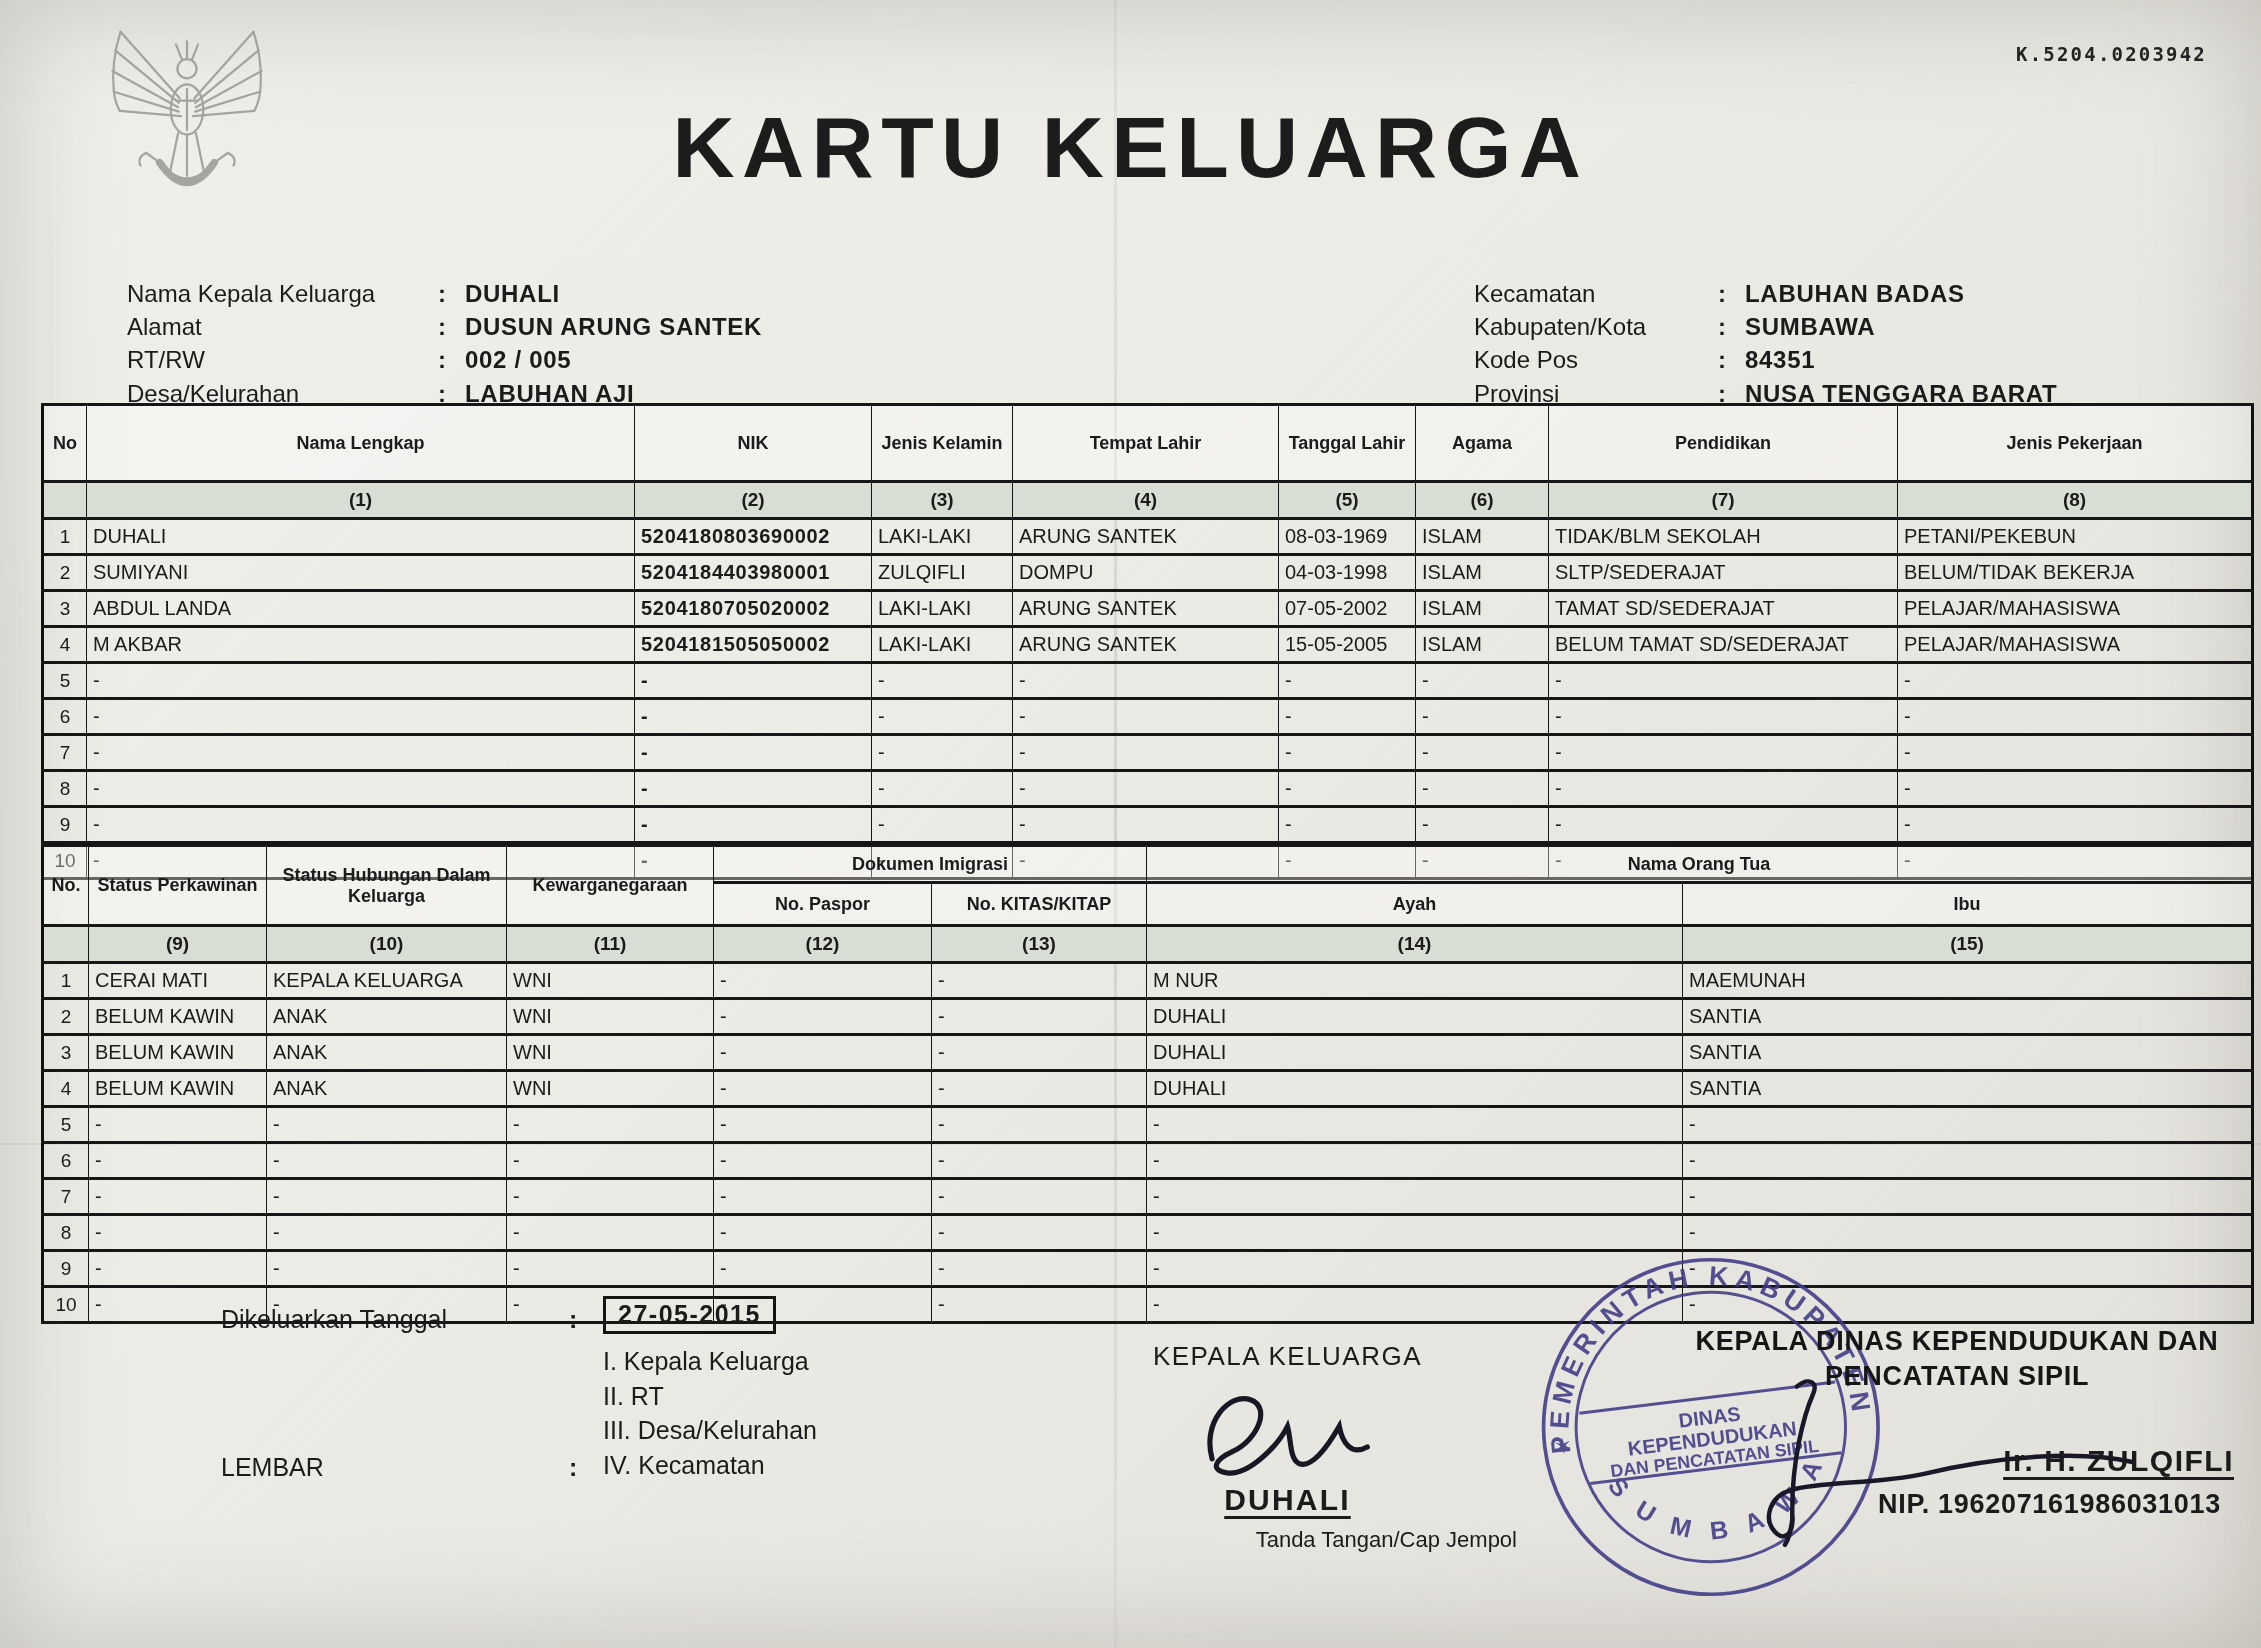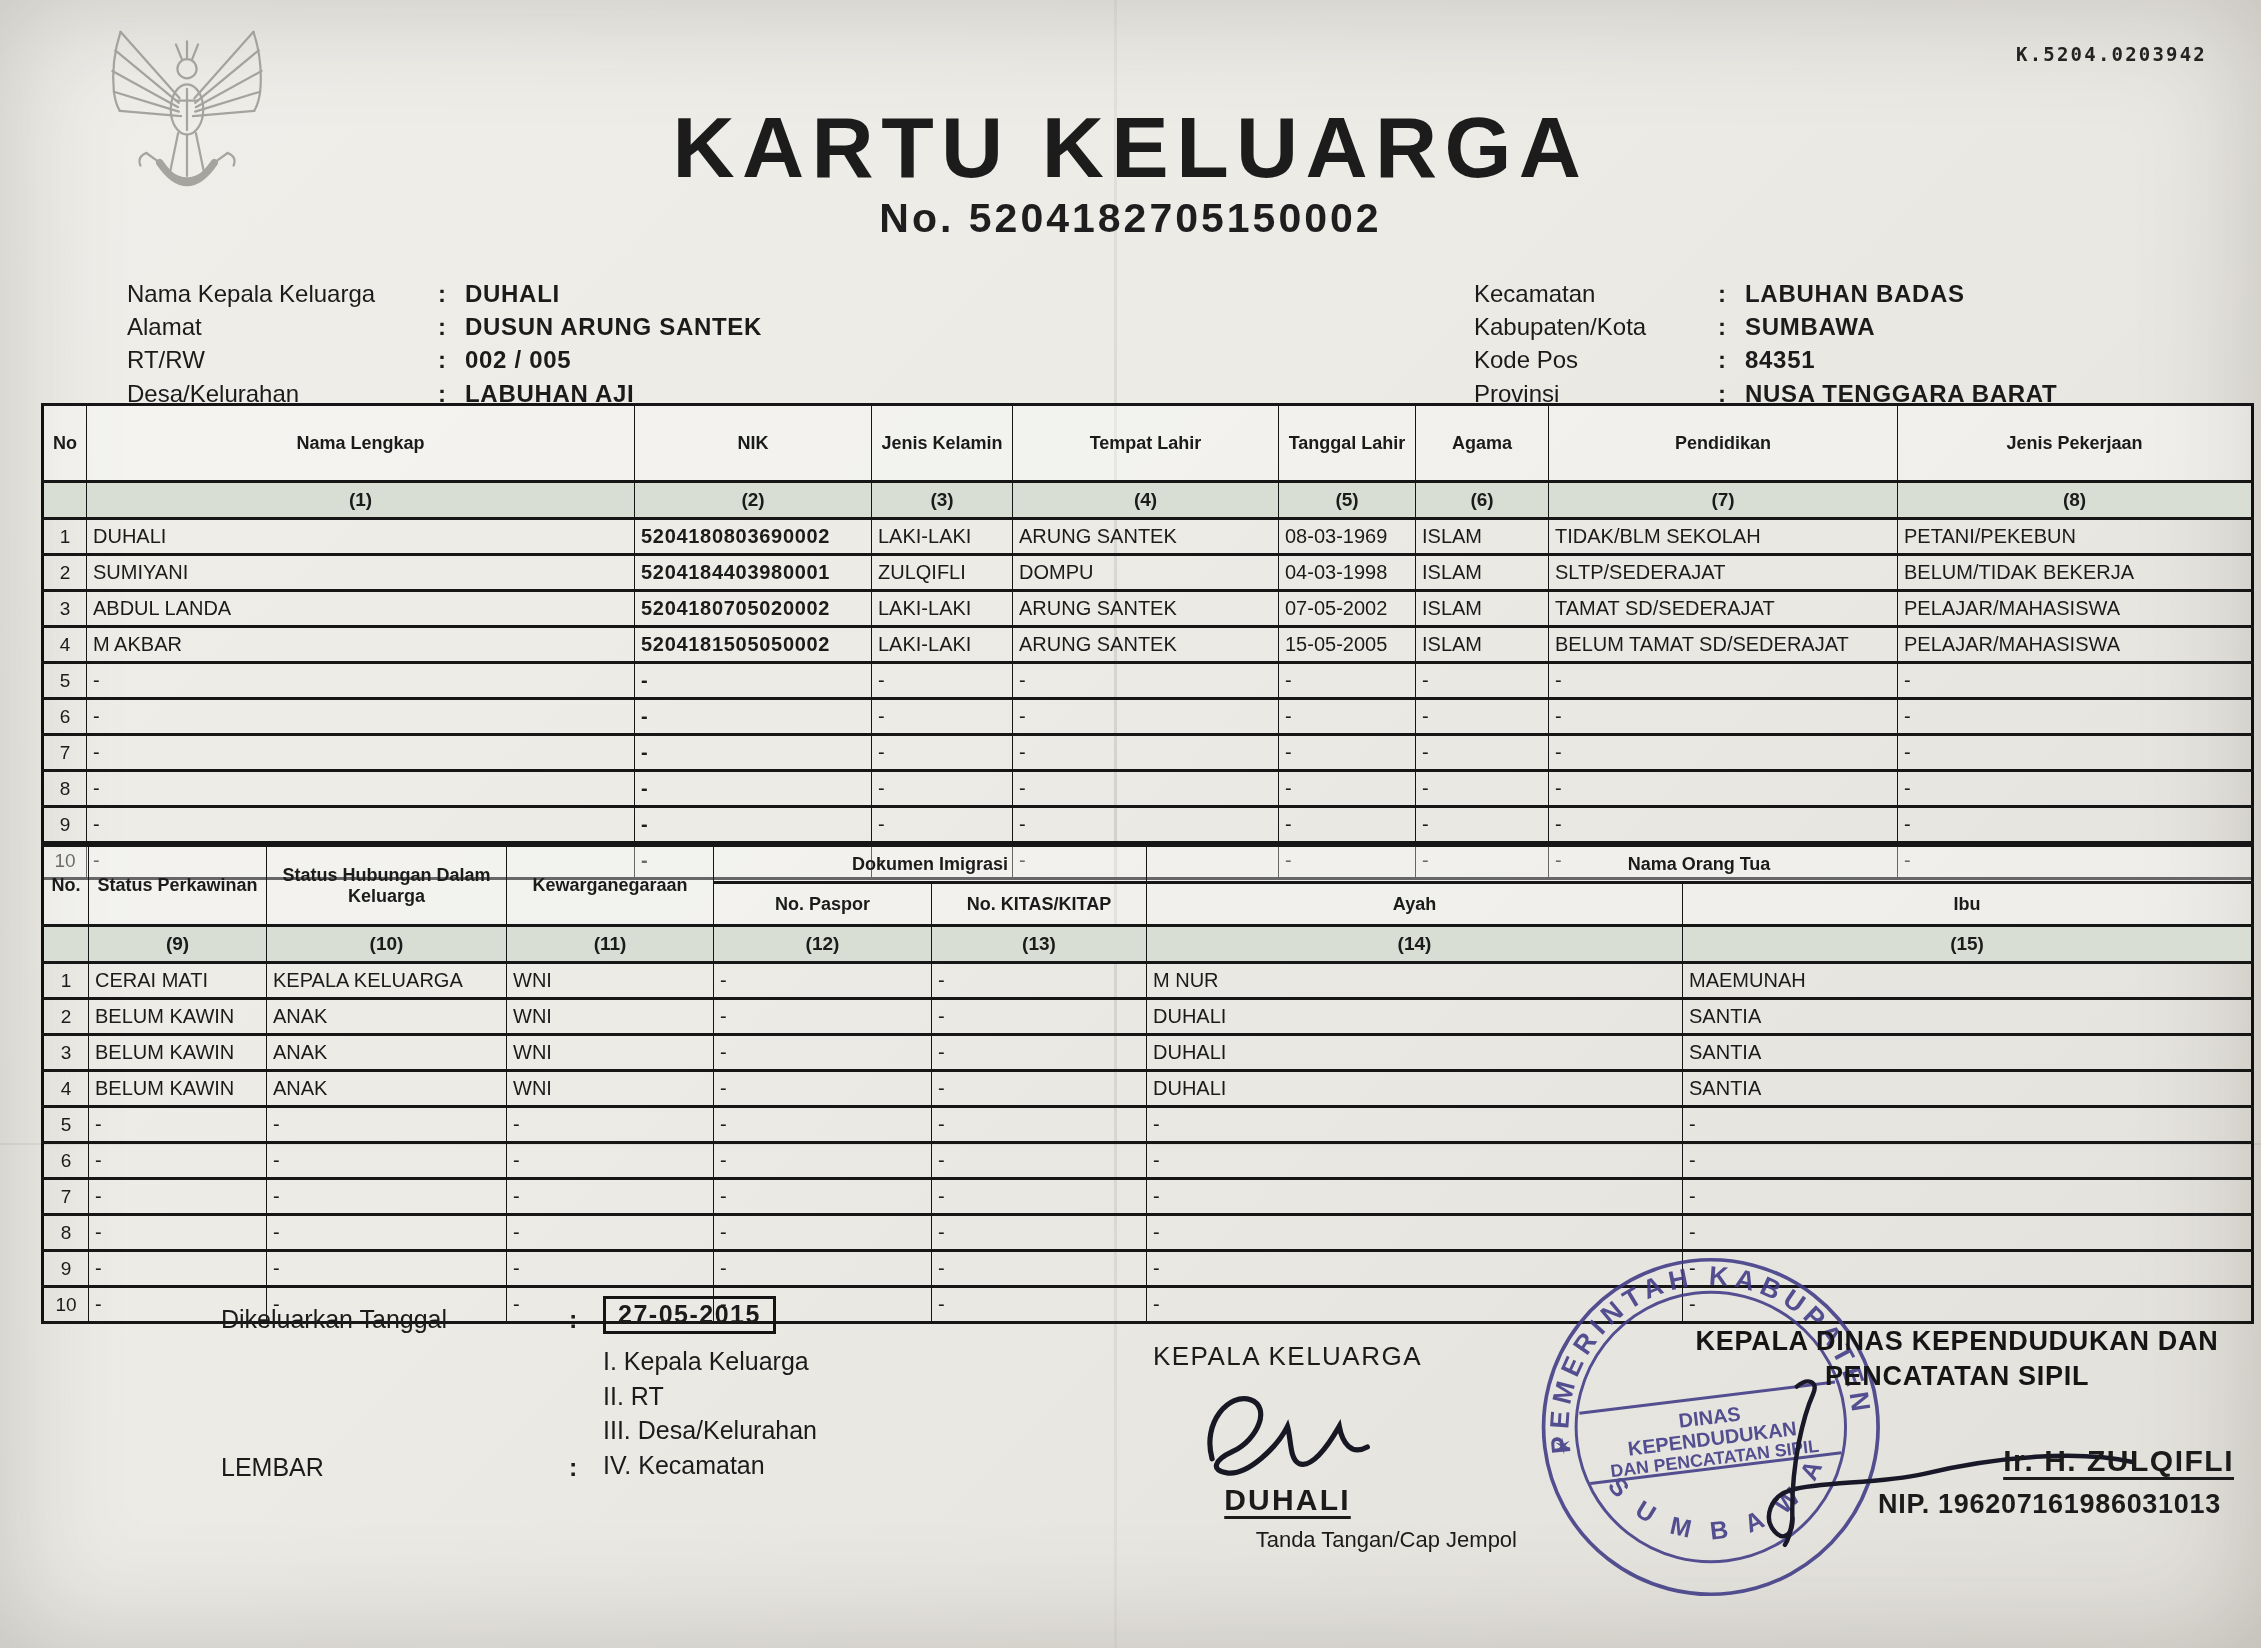--- a/index.html
+++ b/index.html
@@ -109,21 +109,20 @@
         <path d="M78,212 L60,199 M152,212 L170,199"></path>
         <path d="M60,199 q-13,5 -8,17 M170,199 q13,5 8,17"></path>
       </g>
     </svg>
   </div>
 
   <div class="code">K.5204.0203942</div>
 
   <div class="title-wrap">
     <div class="title">KARTU KELUARGA</div>
-    <div class="doc-number">No. 5204182705150002</div>
   </div>
 
   <div class="fields">
     <div class="fields-col left">
       <div class="frow">
         <span class="lbl">Nama Kepala Keluarga</span>
         <span class="colon">:</span>
         <span class="val">DUHALI</span>
       </div>
       <div class="frow">

